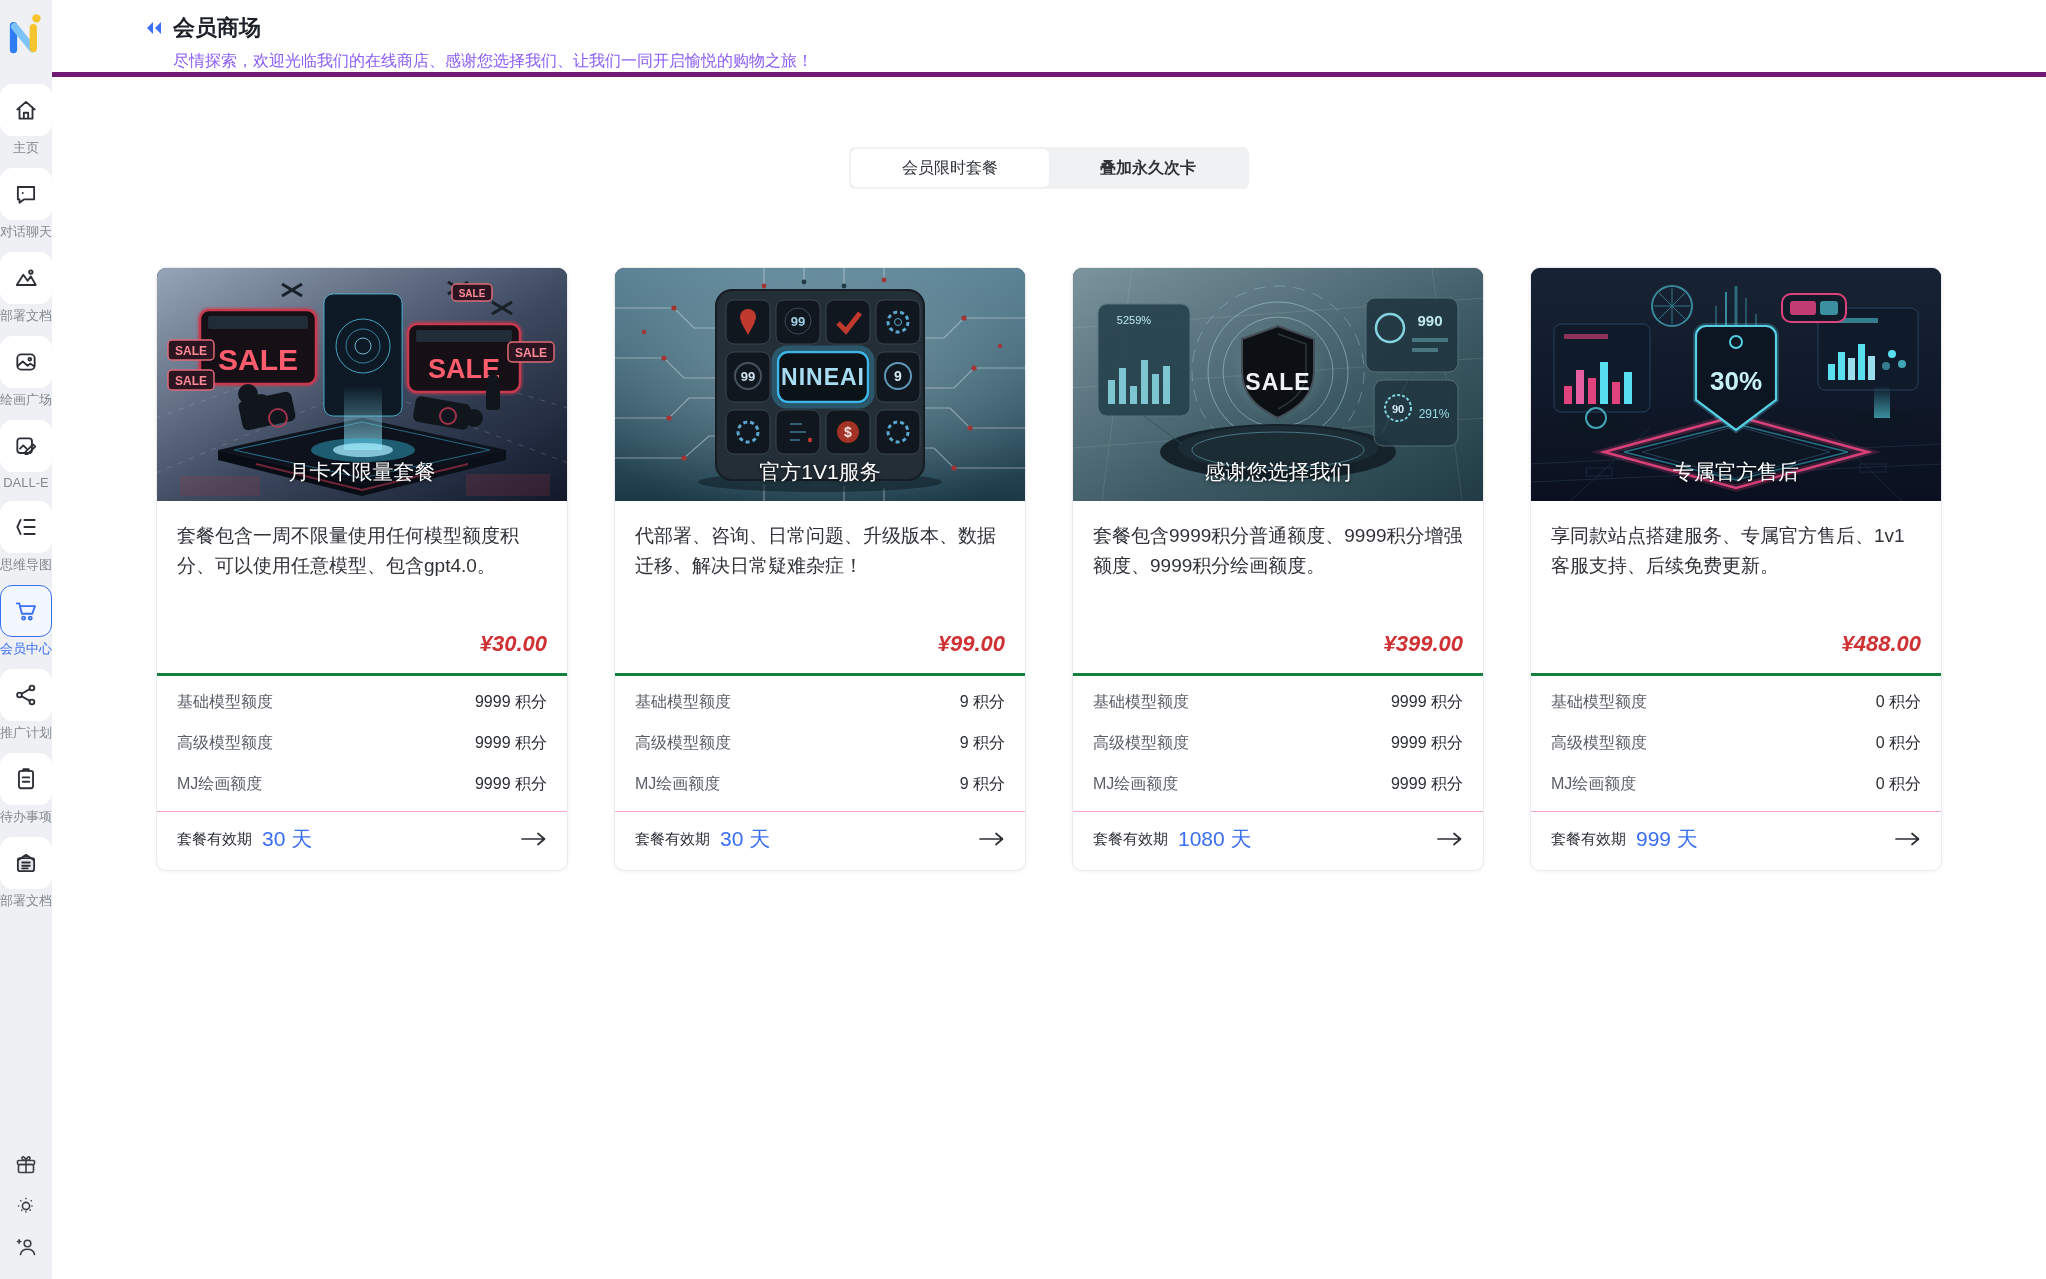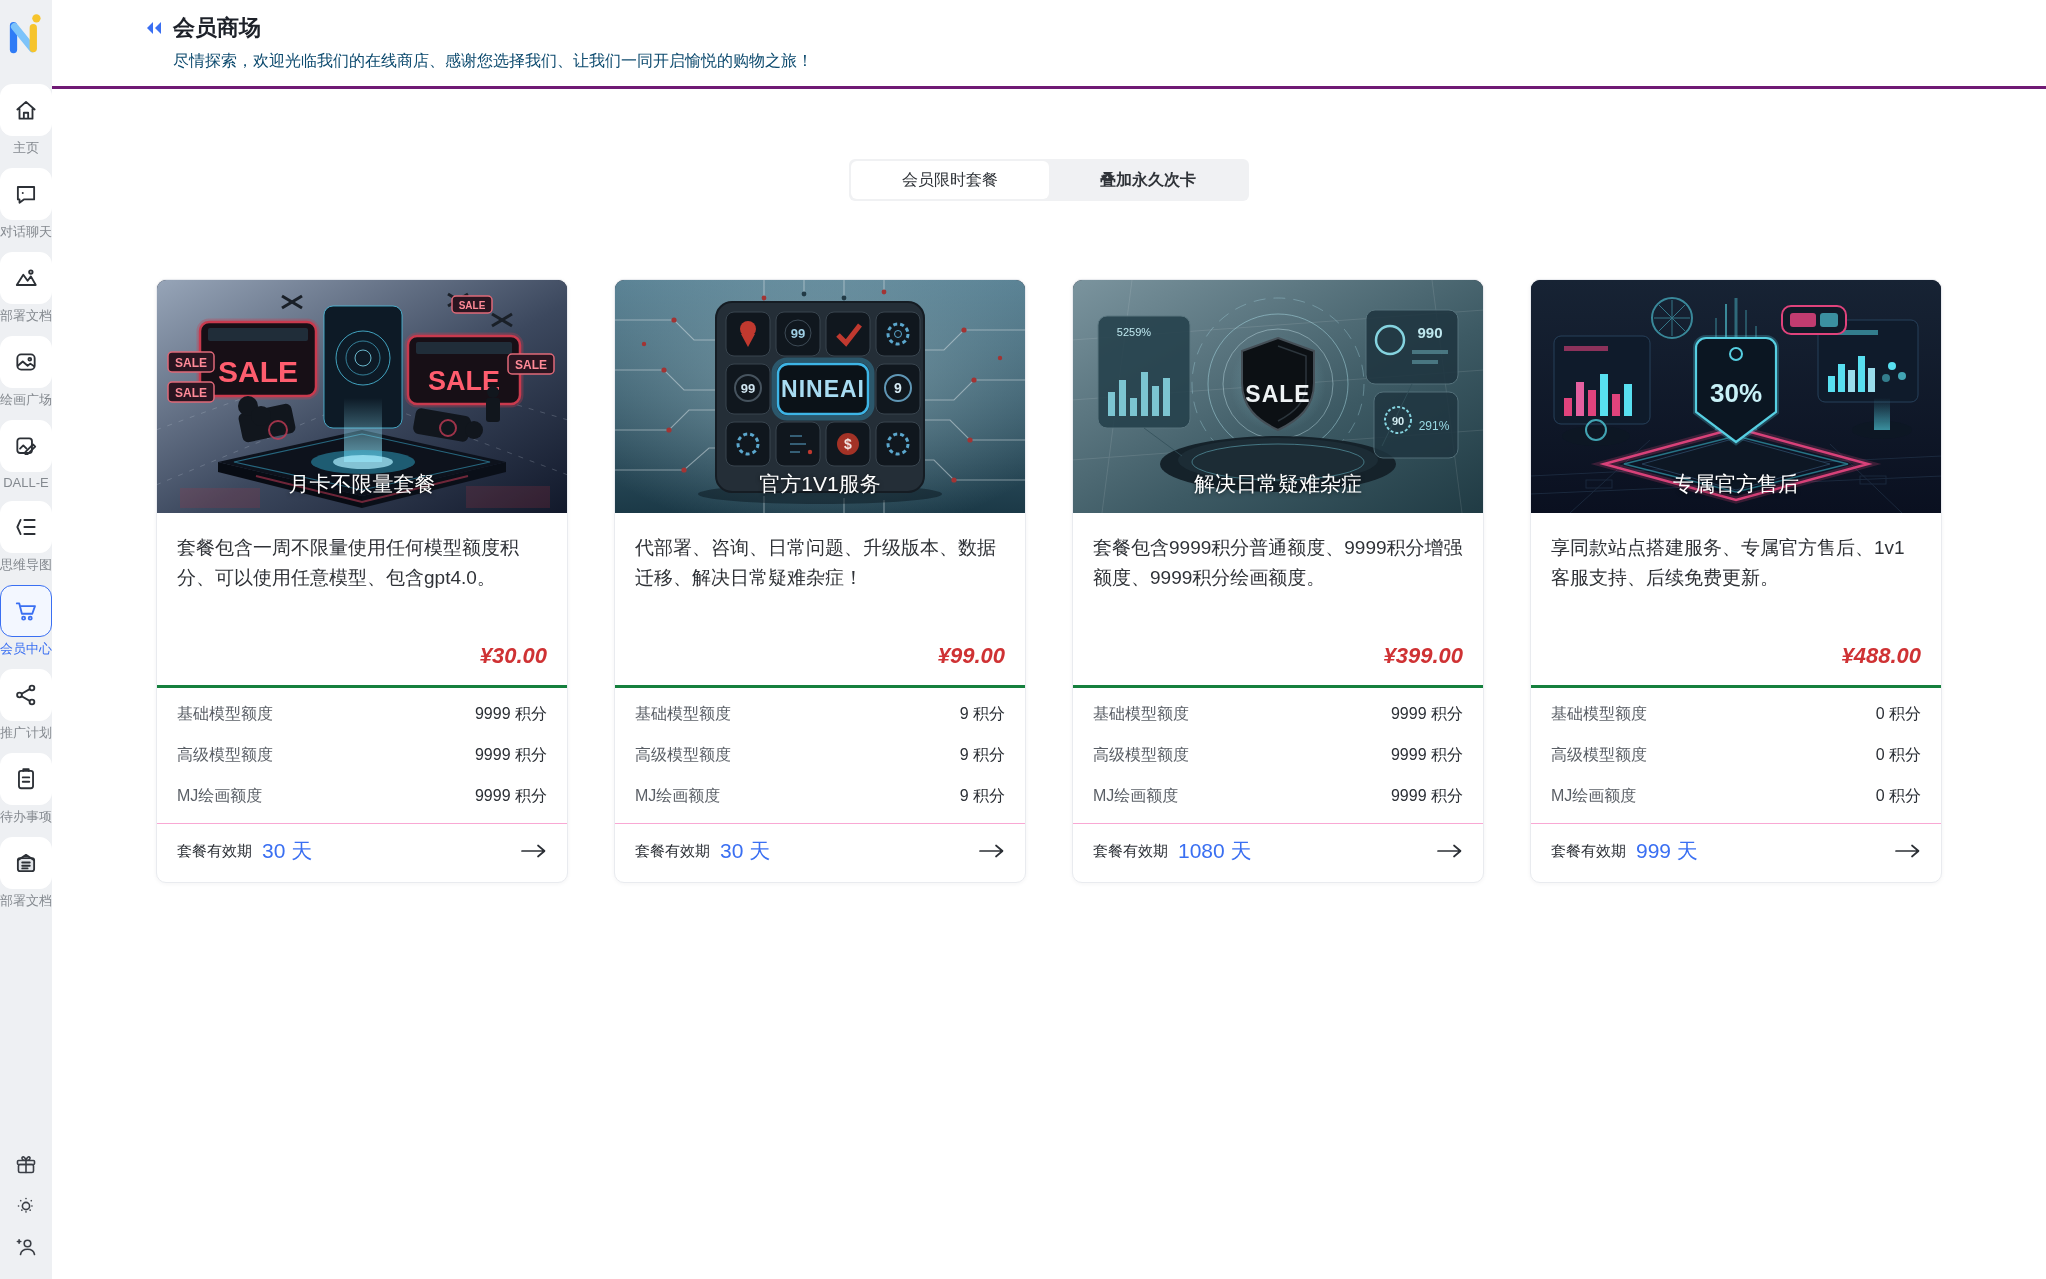--- a/index.html
+++ b/index.html
@@ -28,25 +28,25 @@
   .nav-item.active .tile { background:#f3f7ff; border-color:#3a6ff2; }
   .nav-label { font-size:13px; color:#84898f; white-space:nowrap; }
   .nav-item.active .nav-label { color:#3a6ff2; }
   .ic { width:26px; height:26px; stroke:#2c3036; fill:none; stroke-width:1.7; stroke-linecap:round; stroke-linejoin:round; }
   .nav-item.active .ic { stroke:#3a6ff2; }
   .sidebar-bottom { margin-top:auto; display:flex; flex-direction:column; align-items:center; gap:17px; }
   .ic-sm { width:24px; height:24px; stroke:#3a3e45; fill:none; stroke-width:1.6; stroke-linecap:round; stroke-linejoin:round; cursor:pointer; }
 
   
   .main { flex:1; display:flex; flex-direction:column; background:#fff; }
-  .header { padding:13px 40px 14px 92px; border-bottom:3px solid #701a75; }
+  .header { padding:13px 40px 0 92px; border-bottom:5px solid #701a75; }
   .header-top { display:flex; align-items:center; gap:9px; }
   .collapse { width:20px; height:16px; cursor:pointer; }
   .page-title { font-size:22px; font-weight:bold; color:#1d2129; }
-  .subtitle { font-size:16px; color:#0c4a6e; margin-top:8px; margin-left:29px; }
+  .subtitle { font-size:16px; color:#8b5cf6; margin-top:8px; margin-left:29px; }
 
   .content { flex:1; padding-top:70px; }
 
   
   .tabs {
     width:400px; height:42px; margin:0 auto; background:#f0f1f3;
     border-radius:6px; padding:2px; display:flex;
   }
   .tab {
     flex:1; display:flex; align-items:center; justify-content:center;
@@ -524,21 +524,21 @@
                 <rect x="302" y="112" width="84" height="66" rx="9" fill="#1f3540" opacity=".85" stroke="#59757f"></rect>
                 <circle cx="326" cy="140" r="13" fill="none" stroke="#85d3df" stroke-width="2" stroke-dasharray="3 2"></circle>
                 <text x="326" y="145" text-anchor="middle" font-size="11" font-weight="bold" fill="#d7f0f5">90</text>
                 <text x="362" y="150" text-anchor="middle" font-size="12" fill="#9adbe6">291%</text>
               </g>
               <g stroke="#33505a" opacity=".8">
                 <line x1="72" y1="148" x2="110" y2="176"></line>
                   <line x1="340" y1="104" x2="310" y2="166"></line>
               </g>
             </svg>
-            <div class="card-image-title">解决日常疑难杂症</div>
+            <div class="card-image-title">感谢您选择我们</div>
           </div>
           <div class="card-body">
             <div class="card-desc">套餐包含9999积分普通额度、9999积分增强额度、9999积分绘画额度。</div>
             <div class="card-price">¥399.00</div>
           </div>
           <div class="card-rows">
             <div class="card-row">
               <span class="row-label">基础模型额度</span>
               <span class="row-value">9999 积分</span>
             </div>

